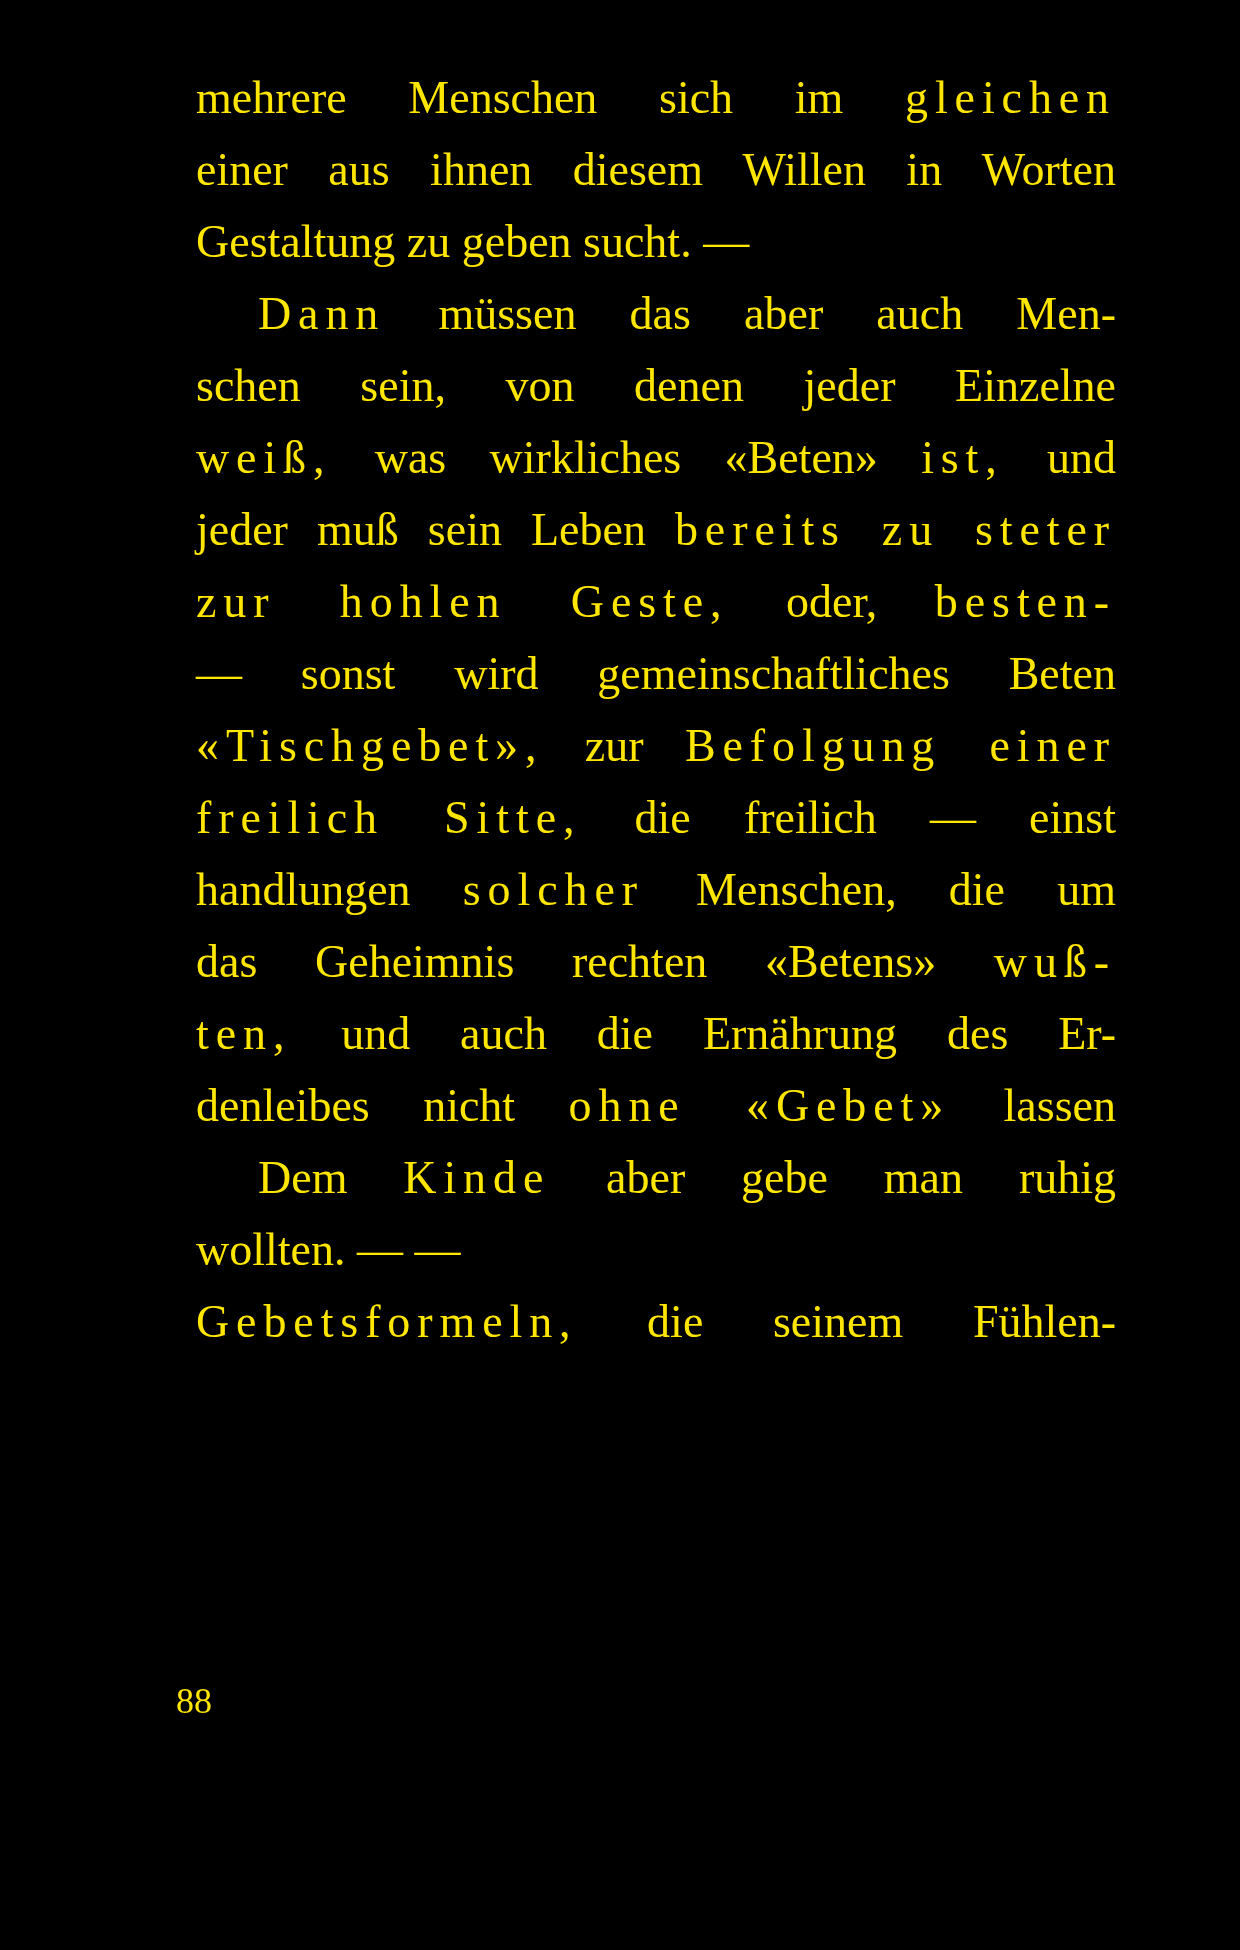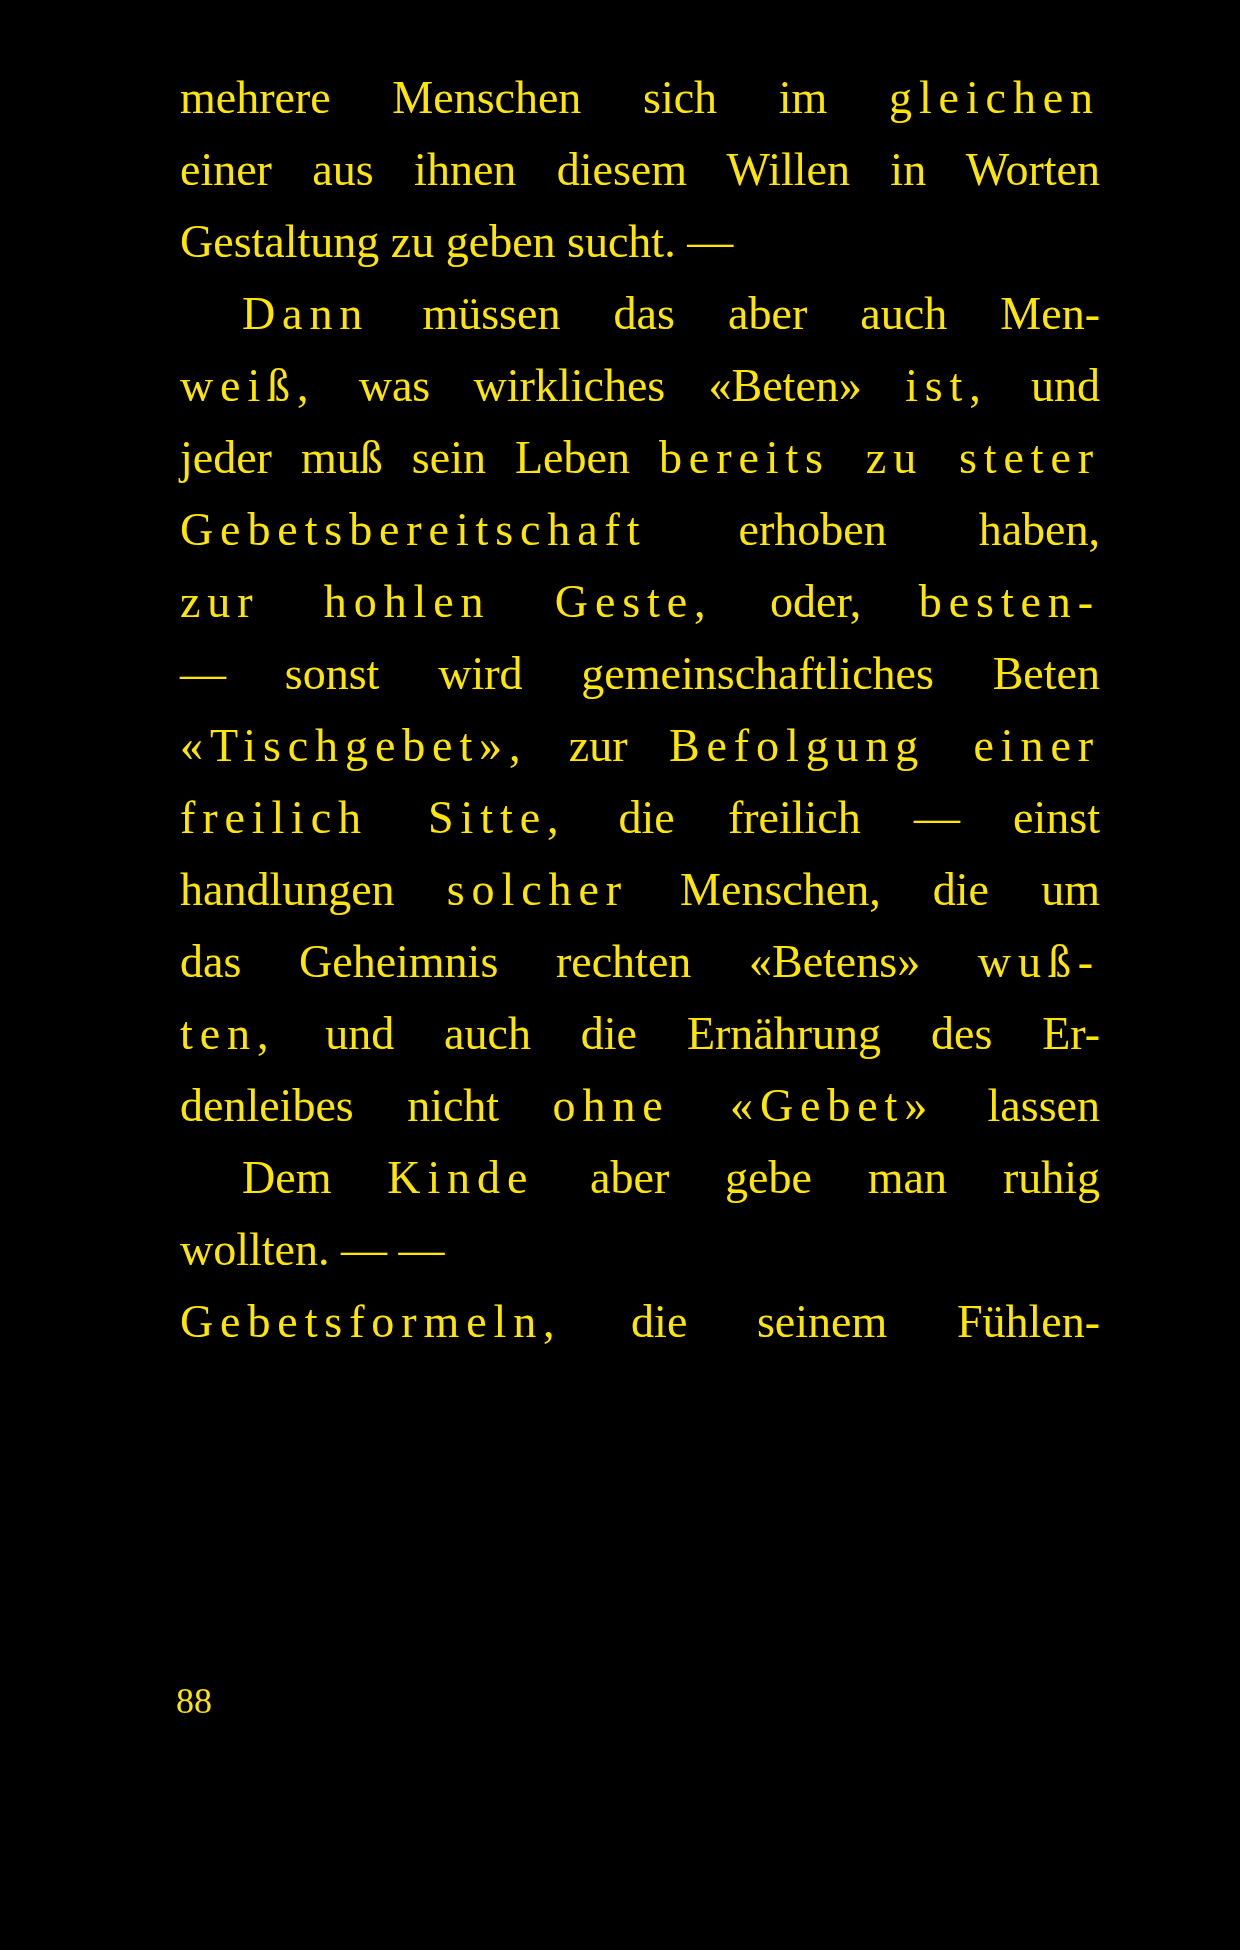--- a/index.html
+++ b/index.html
@@ -45,28 +45,28 @@
     top: 1665px;
     font-size: 36px;
     line-height: 72px;
     color: #ffe600;
   }
 </style>
 </head>
 <body>
 
 <div class="book-page" style="background: rgb(0, 0, 0);">
-  <div class="text-block" style="color: rgb(255, 230, 0);">
+  <div class="text-block" style="color: rgb(255, 230, 0); margin-left: 16px;">
       <div class="line"><span>mehrere Menschen sich im </span><span class="sp">gleichen</span></div>
       <div class="line"><span>einer aus ihnen diesem Willen in Worten</span></div>
       <div class="line nojust"><span>Gestaltung zu geben sucht. —</span></div>
       <div class="line indent"><span class="sp">Dann</span><span> müssen das aber auch Men-</span></div>
+      <div class="line"><span>schen sein, von denen jeder Einzelne</span></div>
       <div class="line"><span class="sp">weiß,</span><span> was wirkliches «Beten» </span><span class="sp">ist,</span><span> und</span></div>
       <div class="line"><span>jeder muß sein Leben </span><span class="sp">bereits zu steter</span></div>
-      <div class="line"><span class="sp">Gebetsbereitschaft</span><span> erhoben haben,</span></div>
       <div class="line"><span class="sp">zur hohlen Geste,</span><span> oder, </span><span class="sp">besten-</span></div>
       <div class="line"><span>— sonst wird gemeinschaftliches Beten</span></div>
       <div class="line"><span class="sp">«Tischgebet»,</span><span> zur </span><span class="sp">Befolgung einer</span></div>
       <div class="line"><span class="sp">freilich Sitte,</span><span> die freilich — einst</span></div>
       <div class="line"><span>handlungen </span><span class="sp">solcher</span><span> Menschen, die um</span></div>
       <div class="line"><span>das Geheimnis rechten «Betens» </span><span class="sp">wuß-</span></div>
       <div class="line"><span class="sp">ten,</span><span> und auch die Ernährung des Er-</span></div>
       <div class="line"><span>denleibes nicht </span><span class="sp">ohne «Gebet»</span><span> lassen</span></div>
       <div class="line indent"><span>Dem </span><span class="sp">Kinde</span><span> aber gebe man ruhig</span></div>
       <div class="line nojust"><span>wollten. — —</span></div>

